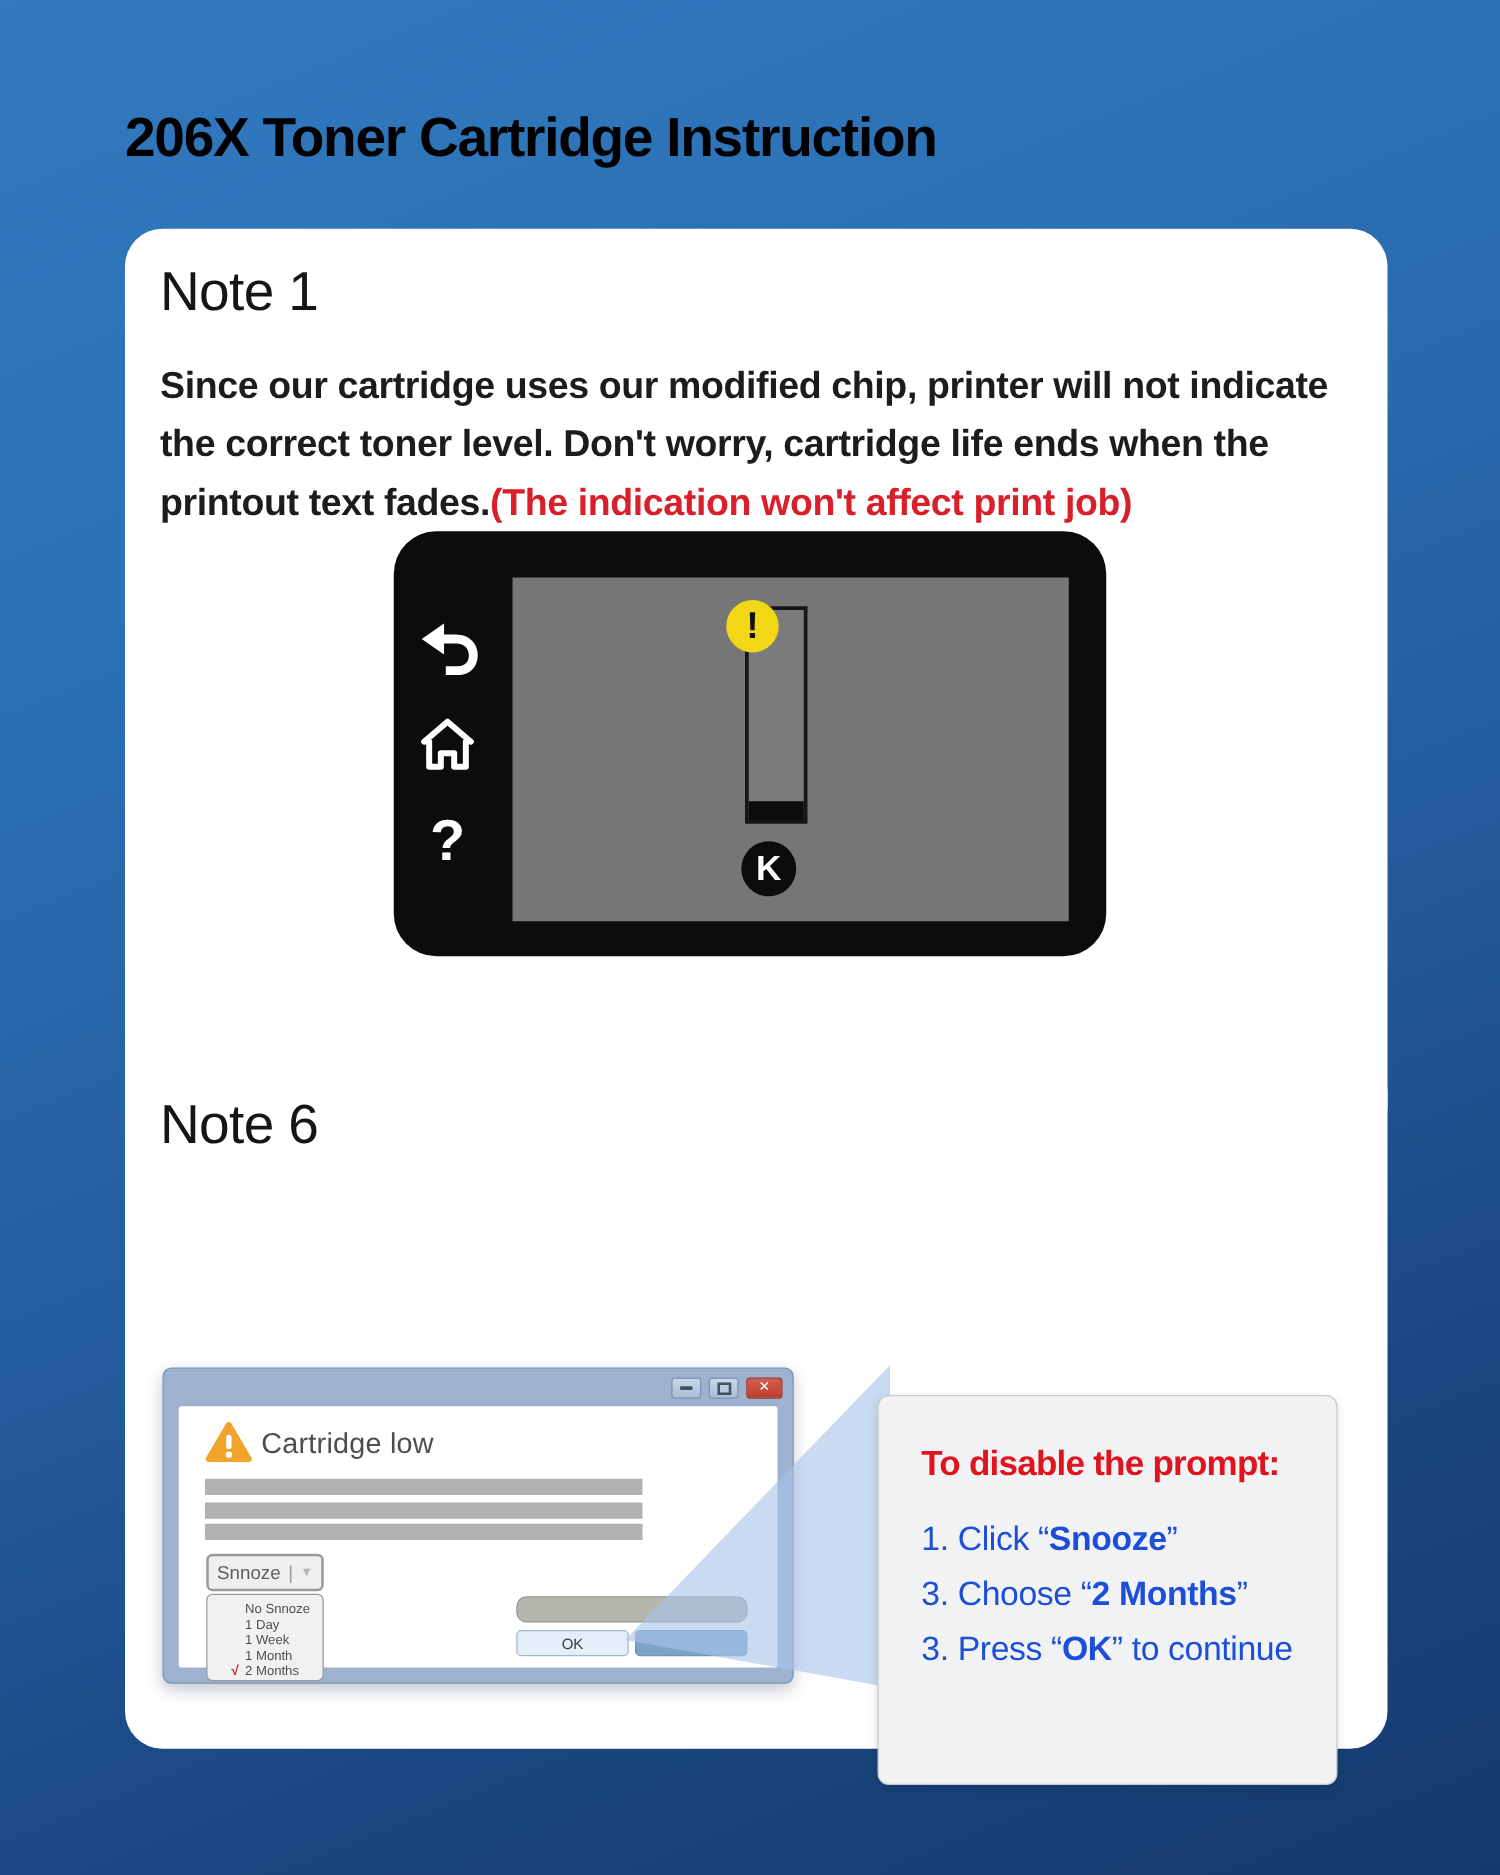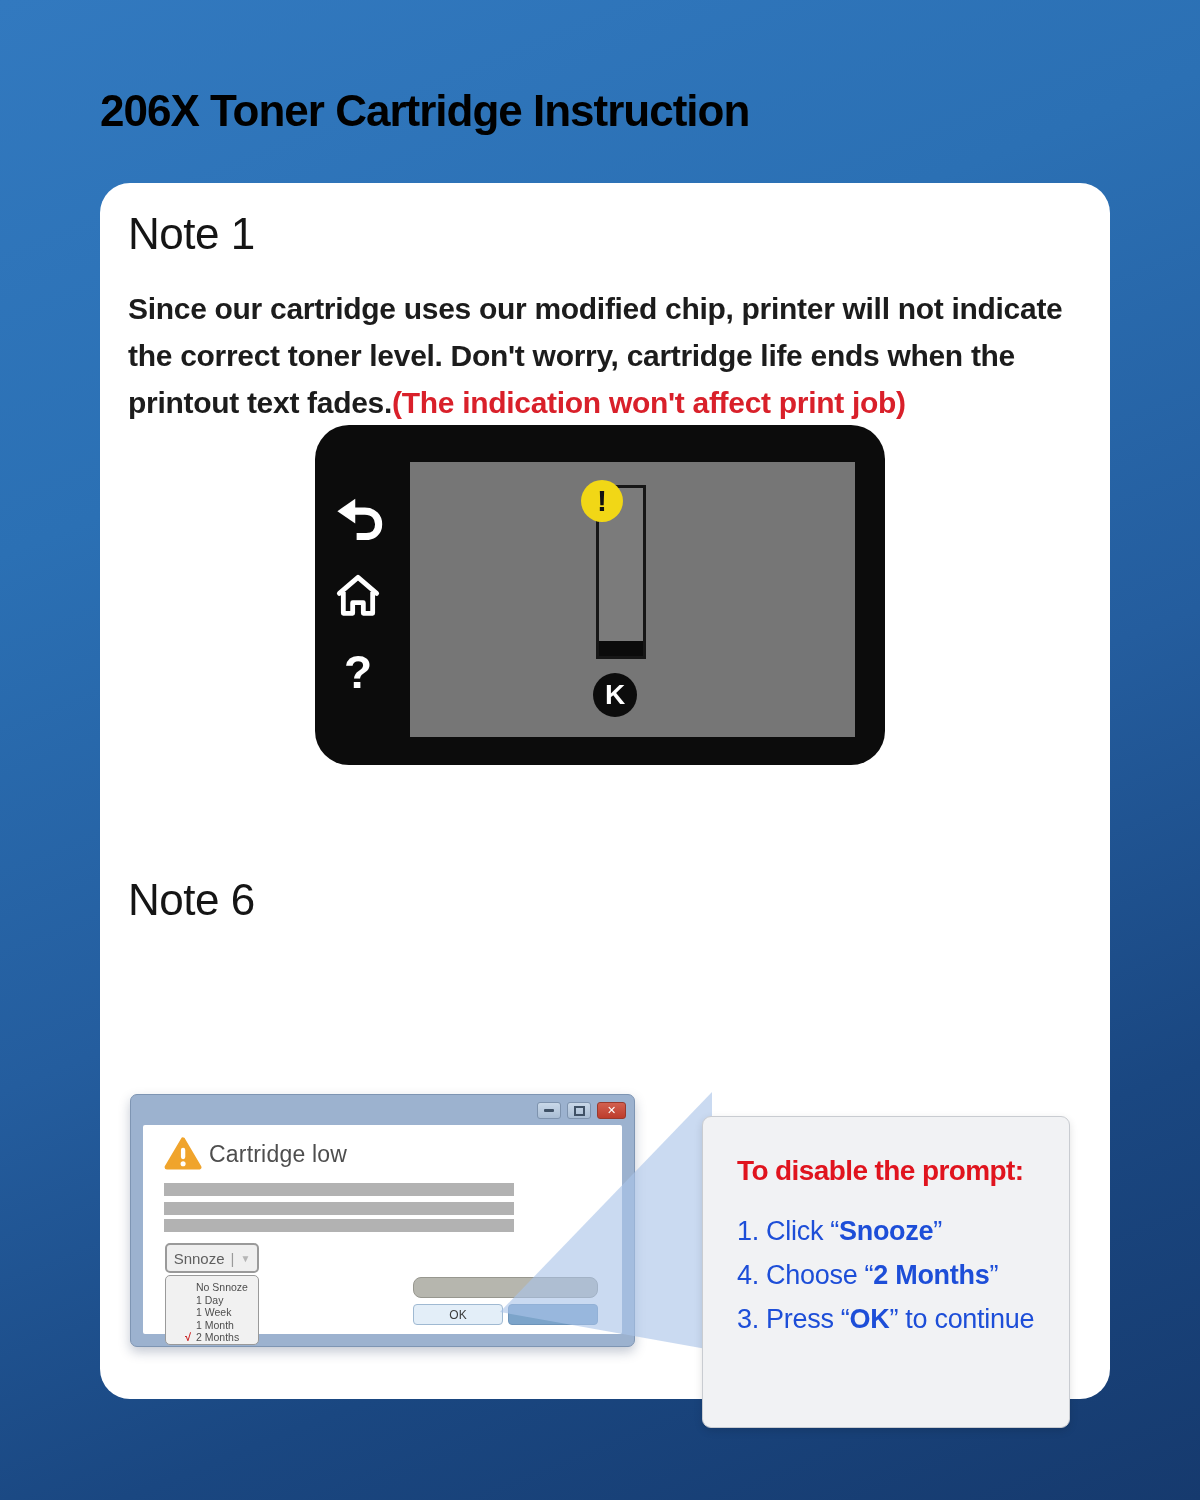--- a/index.html
+++ b/index.html
@@ -231,17 +231,17 @@
   </div>
 
   <svg class="beam" width="1010" height="300" viewBox="0 0 1010 300">
     <polygon points="400,234 612,14 612,272" fill="#a9c4e9" fill-opacity="0.62"></polygon>
   </svg>
 
   <div class="tips">
     <div class="tips-h">To disable the prompt:</div>
     <div class="steps">
       <div class="step"><span>1. Click “</span><b>Snooze</b><span>”</span></div>
-      <div class="step"><span>4. Choose “</span><b>2 Months</b><span>”</span></div>
+      <div class="step"><span>3. Choose “</span><b>2 Months</b><span>”</span></div>
       <div class="step"><span>3. Press “</span><b>OK</b><span>” to continue</span></div>
     </div>
   </div>
 </section>
 
 </body></html>

